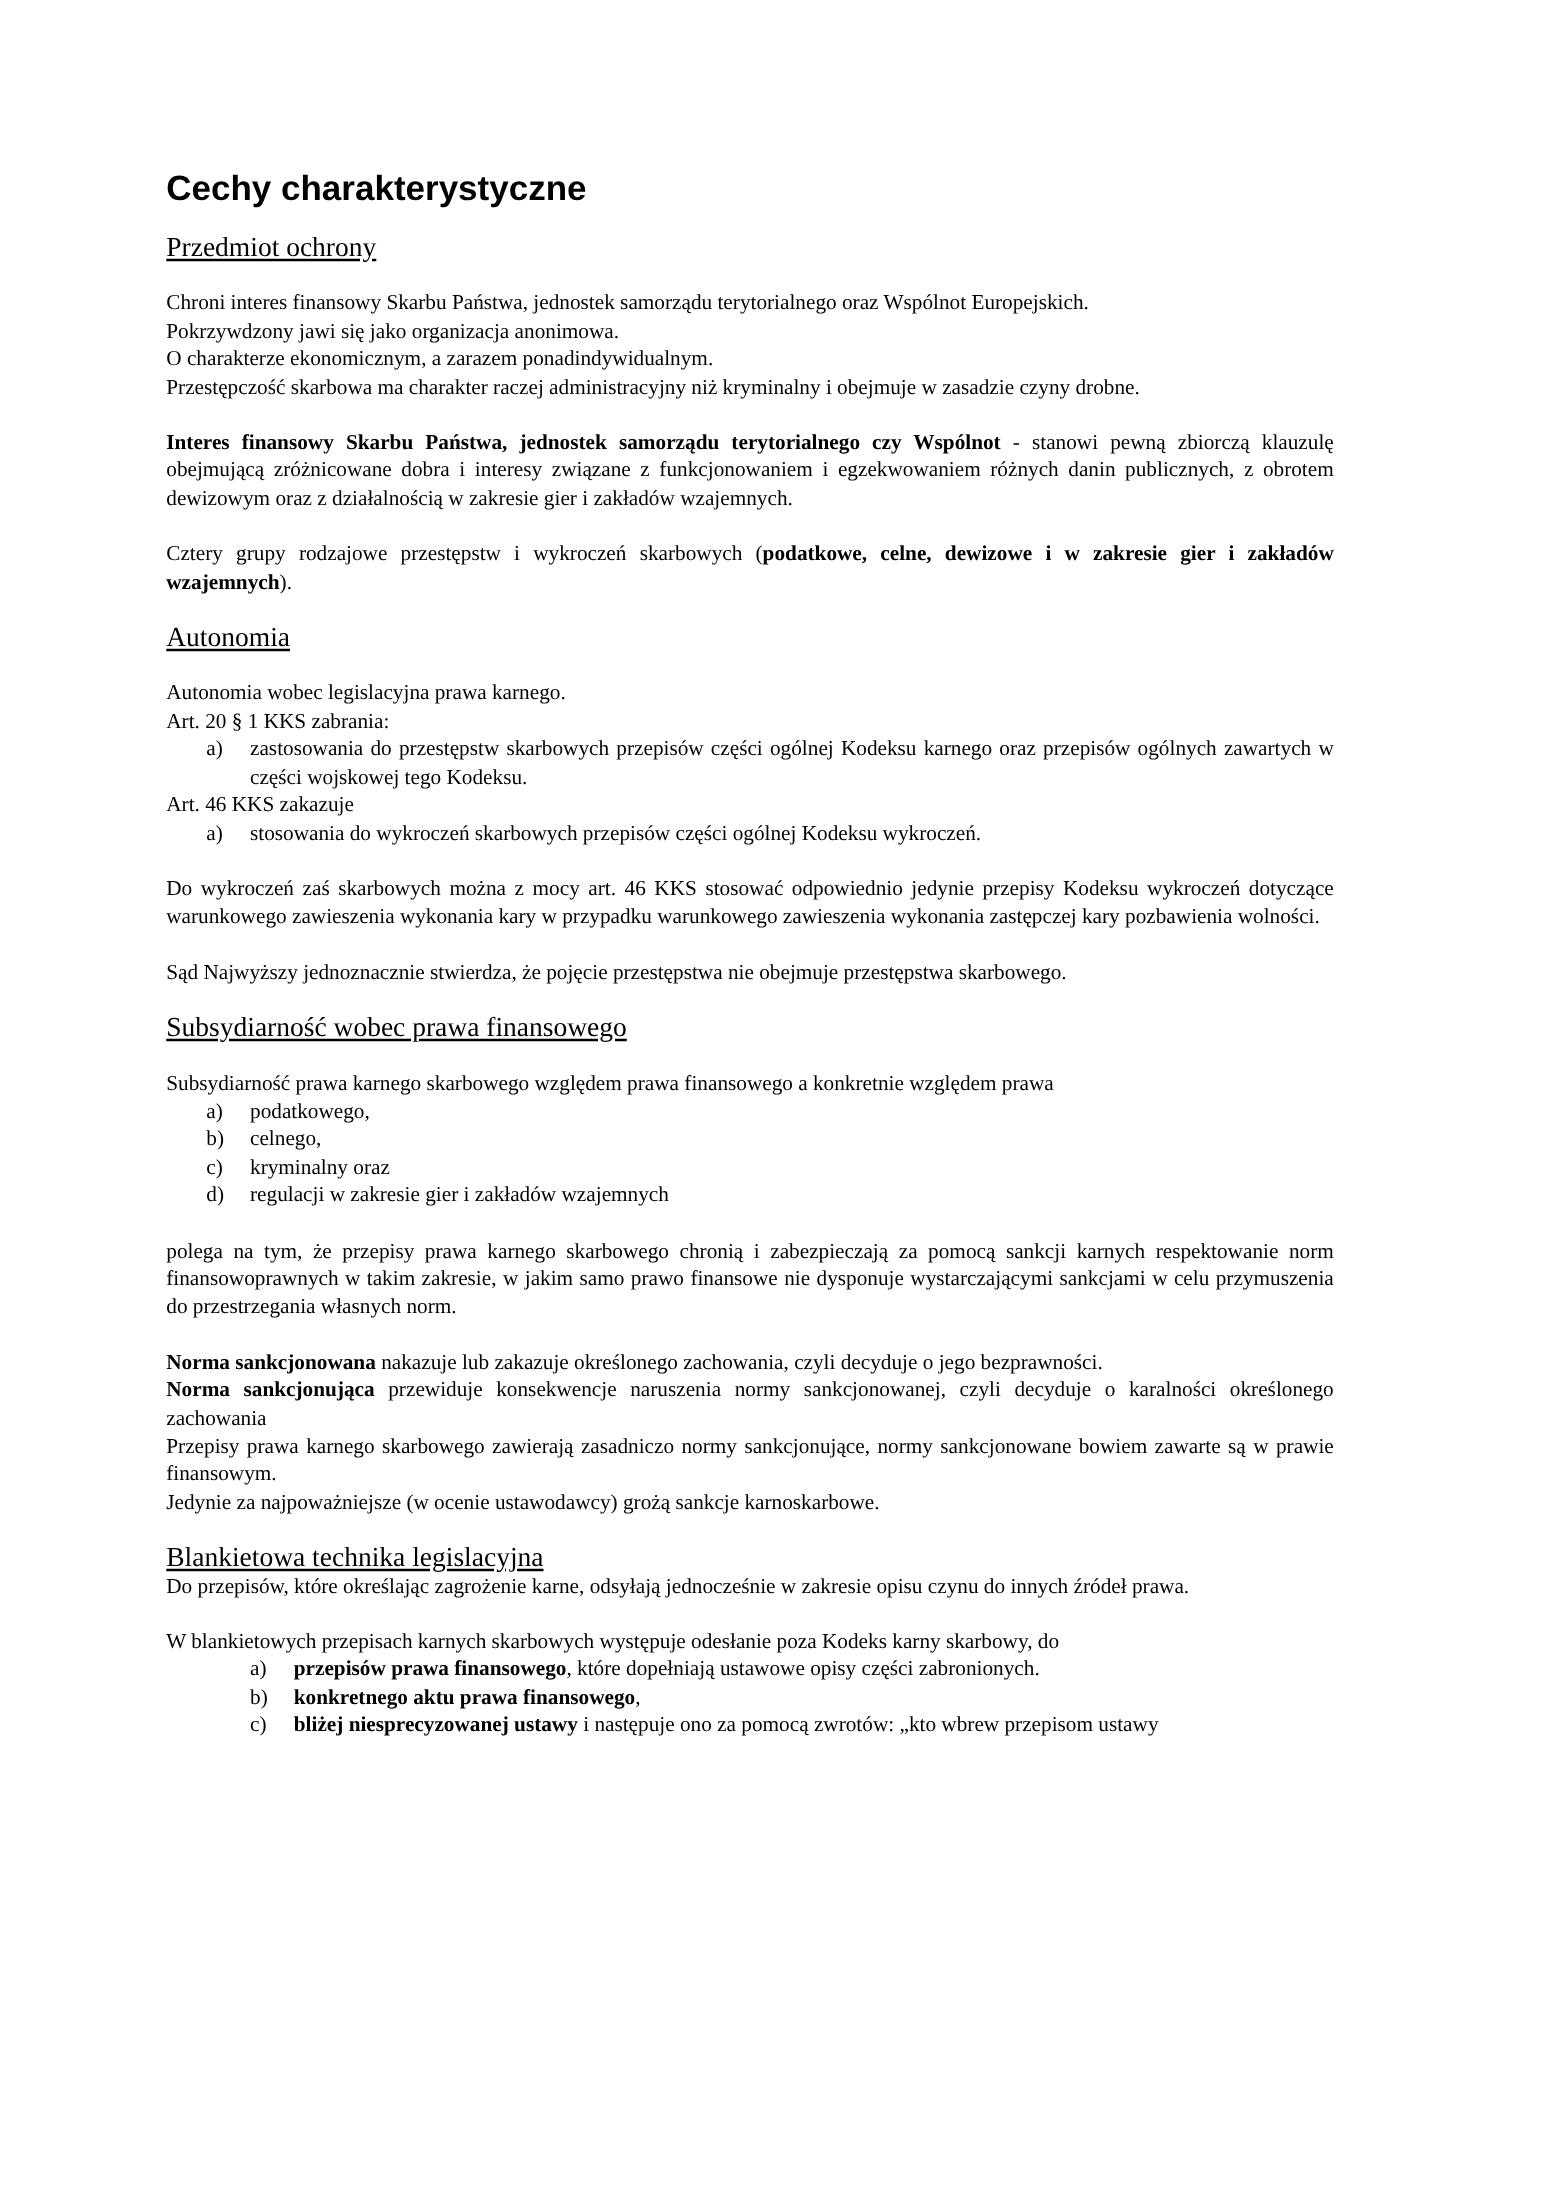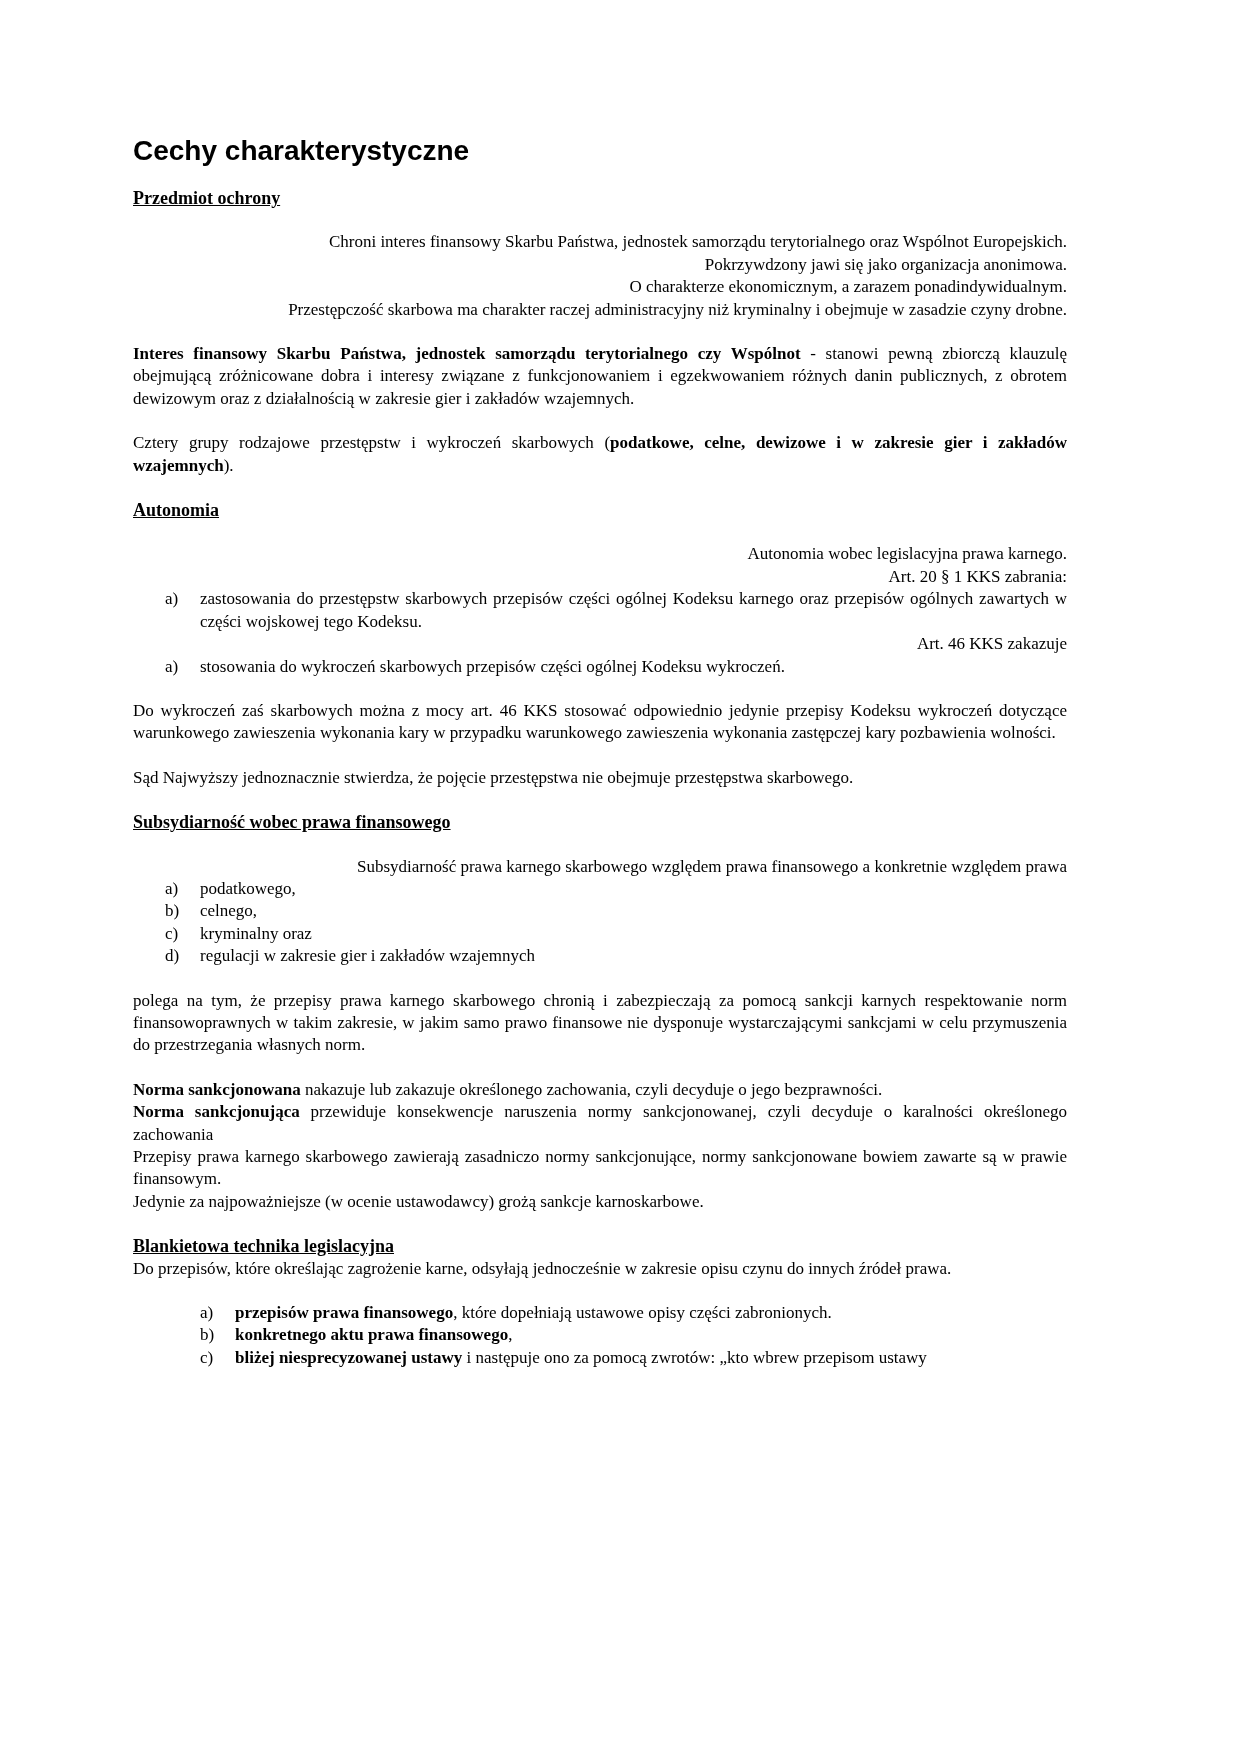--- a/index.html
+++ b/index.html
@@ -19,31 +19,31 @@
     line-height: 22.4px;
   }
   h1.doc-title {
     font-family: "Liberation Sans", sans-serif;
     font-size: 28px;
     font-weight: 700;
     line-height: 32px;
     margin-bottom: 20px;
   }
   h2.sec {
-    font-size: 18px;
-    font-weight: 700;
+    font-size: 22px;
+    font-weight: 400;
     text-decoration: underline;
     line-height: 22.4px;
     margin-bottom: 22px;
   }
   h2.sec.tight { margin-bottom: 0; }
   .p { margin-bottom: 22px; }
   .j { text-align: justify; }
   .b { font-weight: 700; text-align: center; }
-  .line { min-height: 22.4px; text-align: right; }
+  .line { min-height: 22.4px; }
   .li { display: flex; }
   .list1 .li { padding-left: 32px; }
   .list2 .li { padding-left: 67px; }
   .li .m { width: 35px; flex: none; }
   .li .t { flex: 1 1 auto; }
 </style>
 </head>
 <body>
 
 <div class="page">
@@ -112,20 +112,21 @@
     <div><span class="b">Norma sankcjonująca</span><span> przewiduje konsekwencje naruszenia normy sankcjonowanej, czyli decyduje o karalności określonego zachowania</span></div>
     <div>Przepisy prawa karnego skarbowego zawierają zasadniczo normy sankcjonujące, normy sankcjonowane bowiem zawarte są w prawie finansowym.</div>
     <div>Jedynie za najpoważniejsze (w ocenie ustawodawcy) grożą sankcje karnoskarbowe.</div>
   </div>
 
   <h2 class="sec tight">Blankietowa technika legislacyjna</h2>
 
   <div class="p j">Do przepisów, które określając zagrożenie karne, odsyłają jednocześnie w zakresie opisu czynu do innych źródeł prawa.</div>
 
   <div class="p list2">
+    <div class="line">W blankietowych przepisach karnych skarbowych występuje odesłanie poza Kodeks karny skarbowy, do</div>
     <div class="li">
       <span class="m">a)</span>
       <span class="t"><span class="b">przepisów prawa finansowego</span><span>, które dopełniają ustawowe opisy części zabronionych.</span></span>
     </div>
     <div class="li">
       <span class="m">b)</span>
       <span class="t"><span class="b">konkretnego aktu prawa finansowego</span><span>,</span></span>
     </div>
     <div class="li">
       <span class="m">c)</span>

